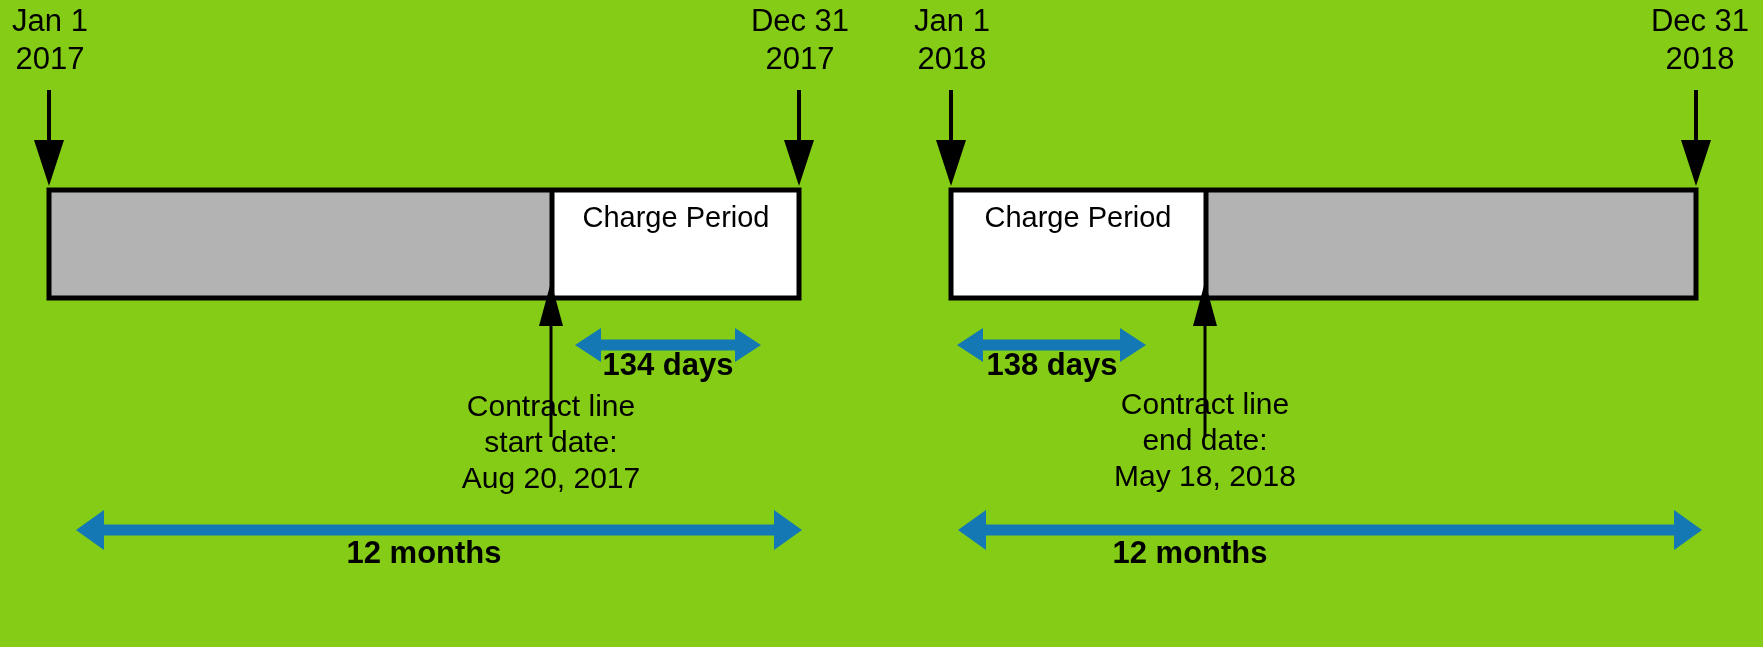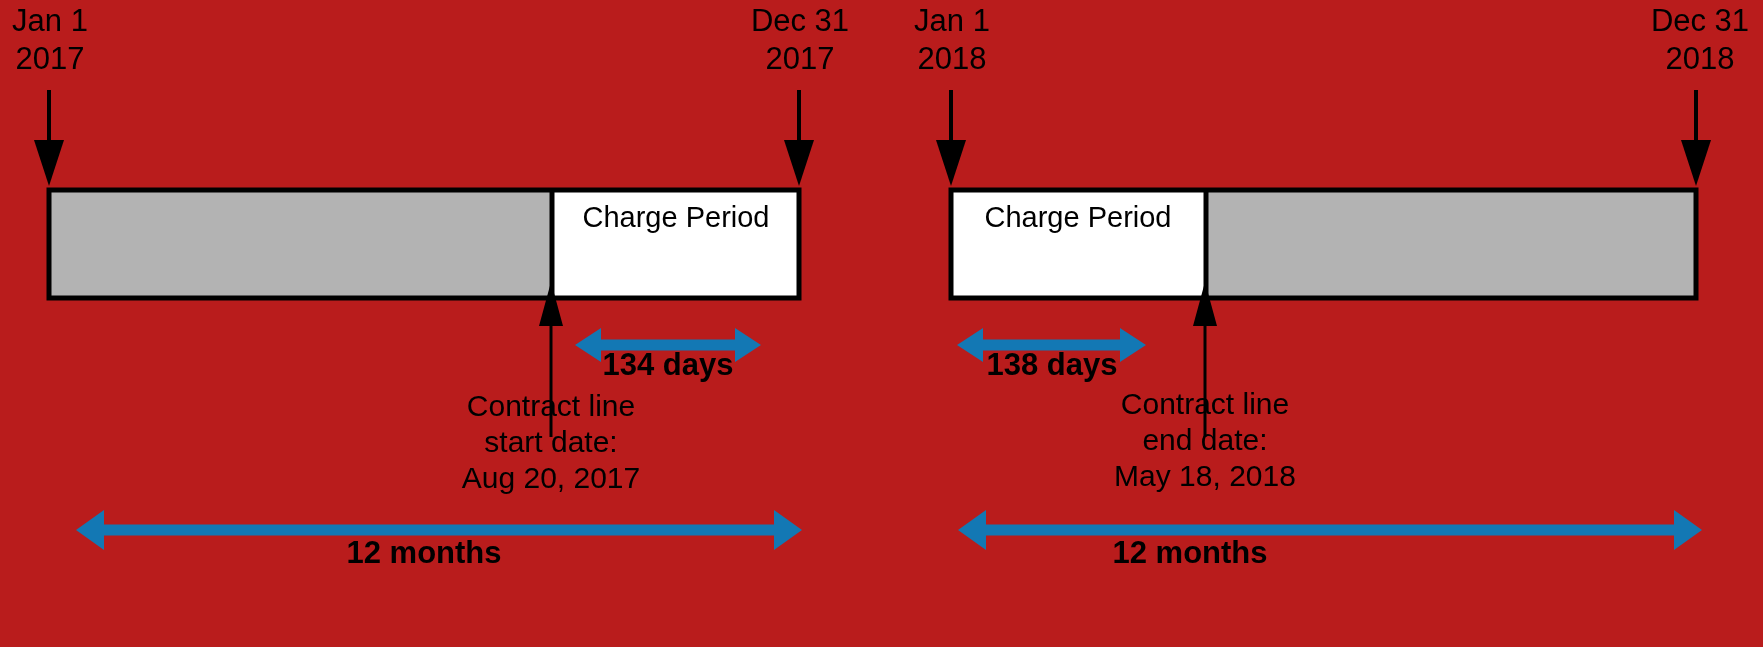--- a/index.html
+++ b/index.html
@@ -8,21 +8,21 @@
     background: #ffffff;
   }
   body {
     font-family: "Liberation Sans", sans-serif;
     color: #000000;
   }
   #stage {
     position: relative;
     width: 1763px;
     height: 647px;
-    background: #b91c1c;
+    background: #84cc16;
     overflow: hidden;
   }
   svg.diagram {
     position: absolute;
     left: 0;
     top: 0;
     width: 1763px;
     height: 647px;
     display: block;
   }

